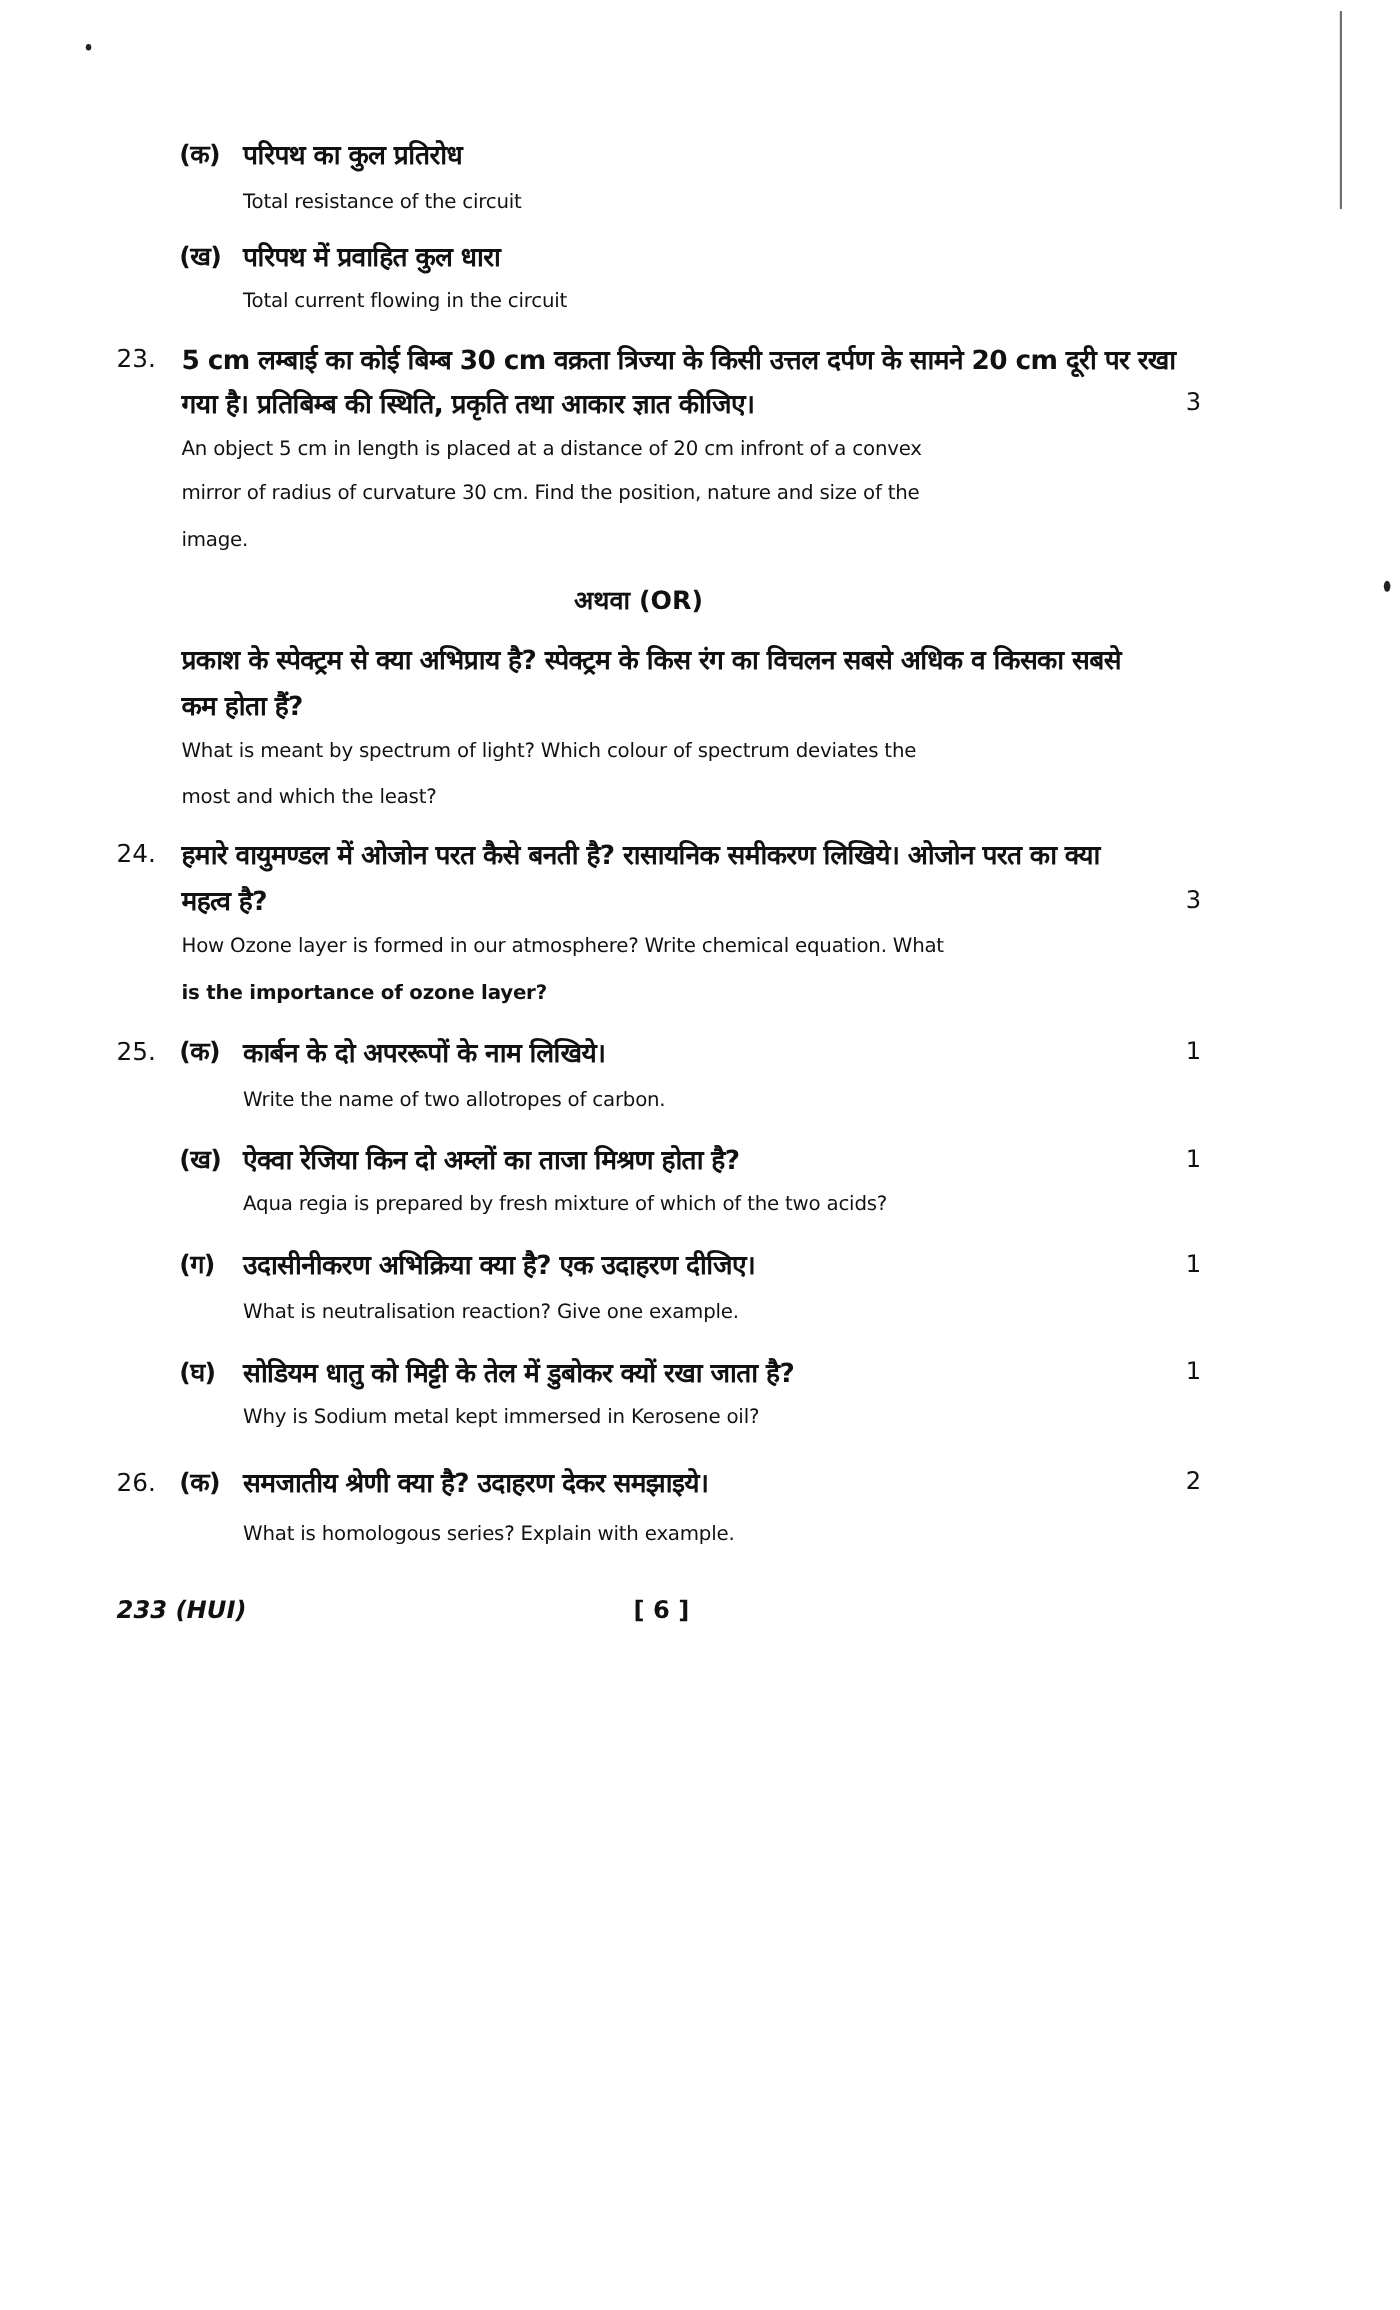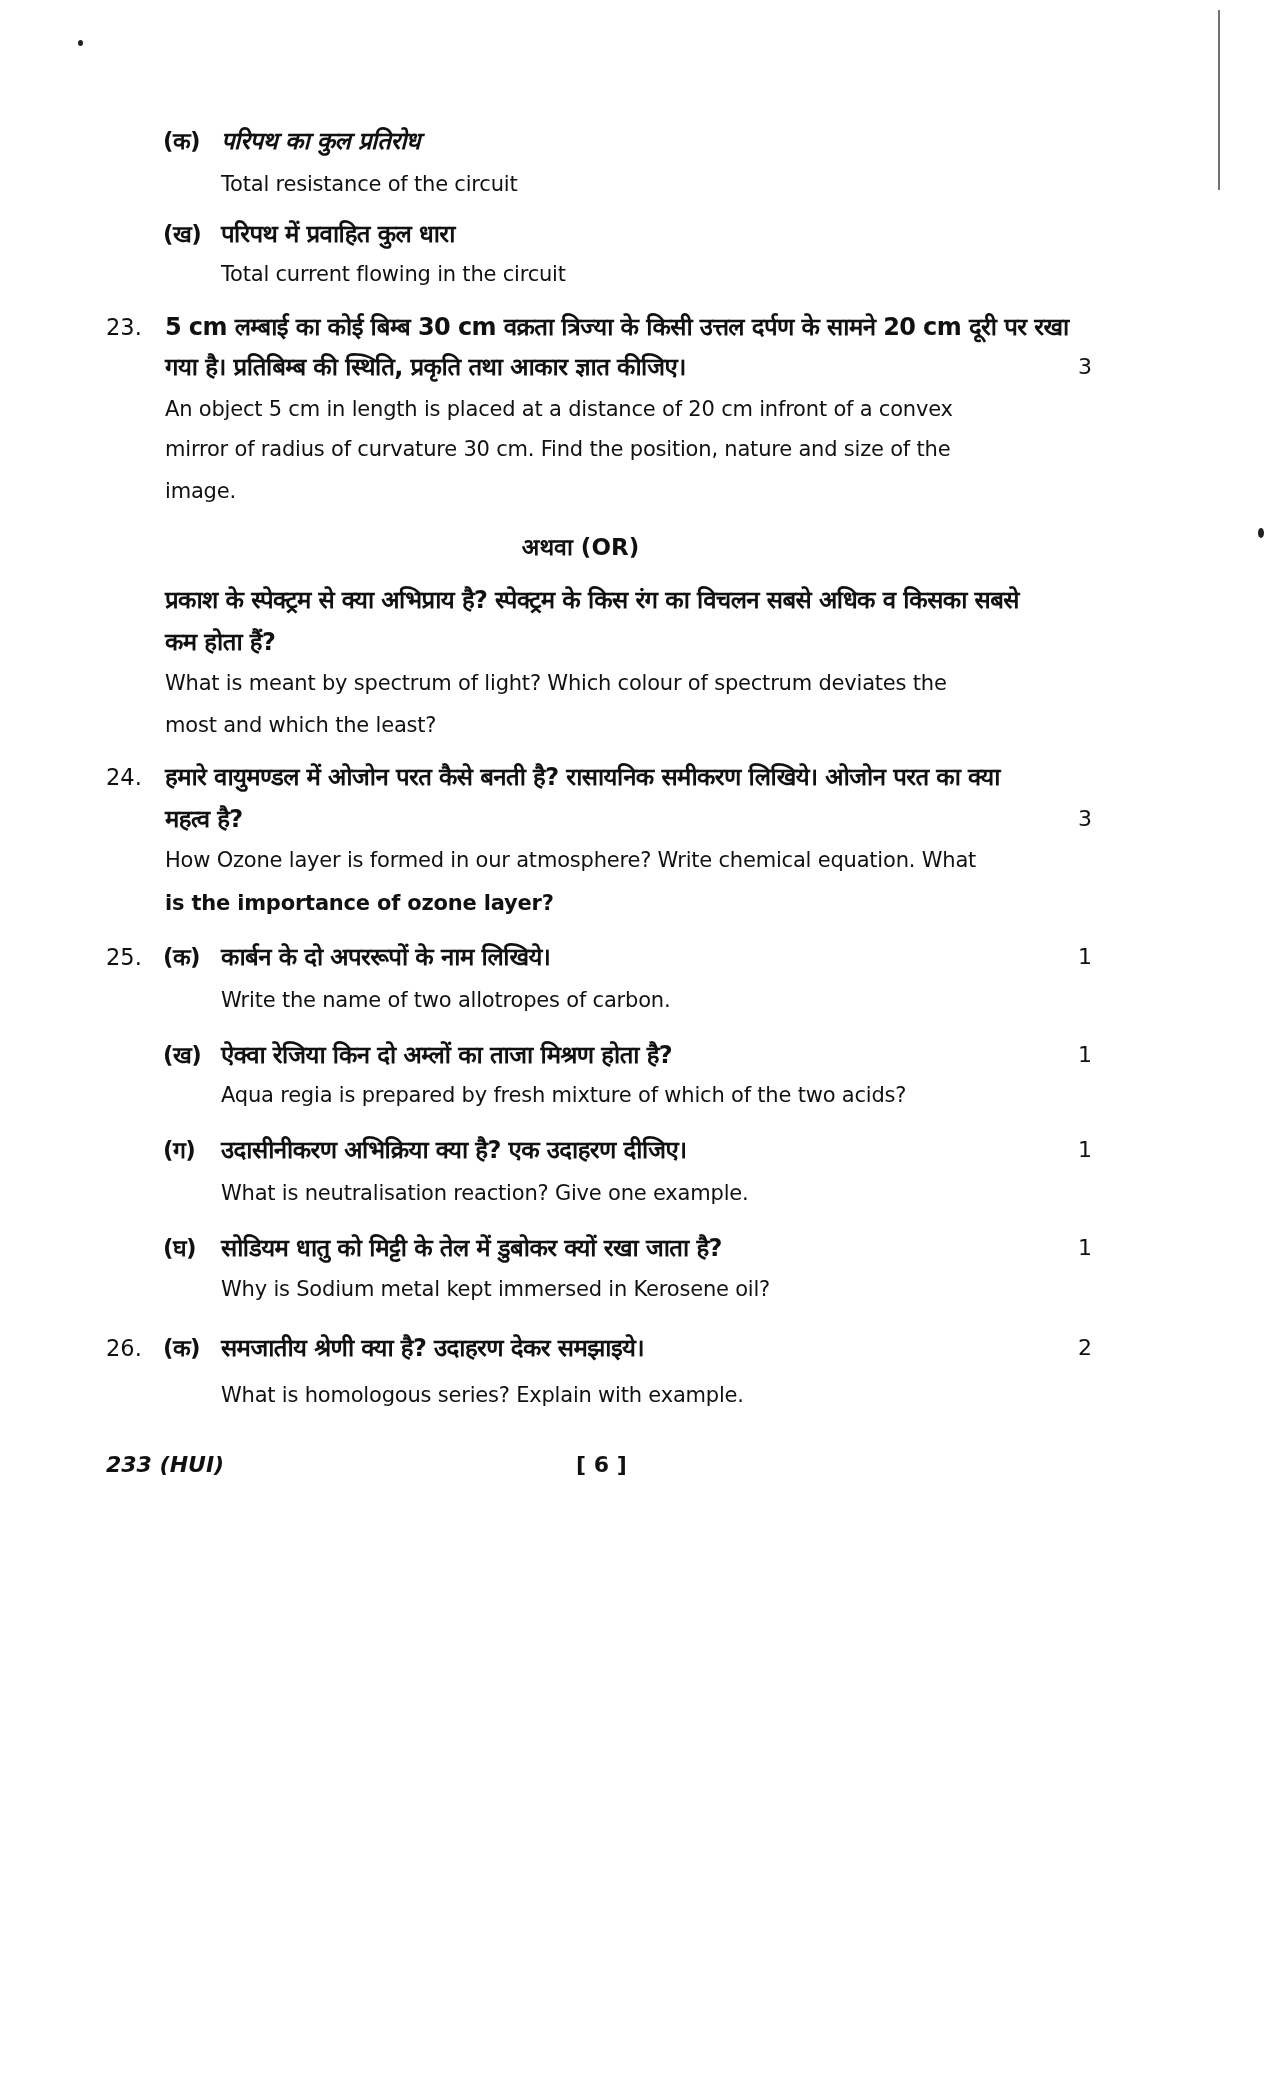--- a/index.html
+++ b/index.html
@@ -3,38 +3,38 @@
 <meta charset="utf-8">
 <style>
   html, body { margin: 0; padding: 0; background: #ffffff; }
   body {
     width: 1273px; height: 2100px; position: relative; overflow: hidden;
     font-family: "DejaVu Sans", "Liberation Sans", sans-serif;
     color: #111111;
   }
   .line { position: absolute; white-space: nowrap; font-size: 23px; line-height: 30px; }
   .hi { font-size: 24px; font-weight: bold; letter-spacing: -0.6px; }
-  .en { font-size: 21px; letter-spacing: -0.2px; }
+  .en { font-size: 18px; letter-spacing: -0.2px; }
   .qno { position: absolute; font-size: 22.5px; line-height: 30px; }
   .sub { position: absolute; font-size: 23px; line-height: 30px; }
   .mark { position: absolute; left: 1072px; font-size: 22px; line-height: 30px; width: 20px; text-align: right; }
   .center { position: absolute; left: 0; width: 1161px; text-align: center; font-size: 23px; font-weight: bold; line-height: 30px; }
   .footer { position: absolute; font-family: "DejaVu Sans", sans-serif; font-weight: bold; font-size: 22px; line-height: 30px; }
   .scan-line { position: absolute; left: 1218px; top: 10px; width: 2px; height: 180px; background: #333; opacity: 0.7; }
   .speck { position: absolute; background: #222; border-radius: 50%; }
 </style>
 </head>
 <body>
 
 <div class="scan-line"></div>
 <div class="speck" style="left:78px;top:40px;width:5px;height:6px;"></div>
 <div class="speck" style="left:1258px;top:528px;width:6px;height:10px;"></div>
 
 <div class="sub hi" style="left:163px;top:126px;">(क)</div>
-<div class="line hi" style="left:221px;top:126px;font-style:italic;">परिपथ का कुल प्रतिरोध</div>
+<div class="line hi" style="left:221px;top:126px;">परिपथ का कुल प्रतिरोध</div>
 <div class="line en" style="left:221px;top:169px;">Total resistance of the circuit</div>
 
 <div class="sub hi" style="left:163px;top:219px;">(ख)</div>
 <div class="line hi" style="left:221px;top:219px;">परिपथ में प्रवाहित कुल धारा</div>
 <div class="line en" style="left:221px;top:259px;">Total current flowing in the circuit</div>
 
 <div class="qno" style="left:106px;top:312px;">23.</div>
 <div class="line hi" style="left:165px;top:312px;">5 cm लम्बाई का कोई बिम्ब 30 cm वक्रता त्रिज्या के किसी उत्तल दर्पण के सामने 20 cm दूरी पर रखा</div>
 <div class="line hi" style="left:165px;top:352px;">गया है। प्रतिबिम्ब की स्थिति, प्रकृति तथा आकार ज्ञात कीजिए।</div>
 <div class="mark" style="top:352px;">3</div>

